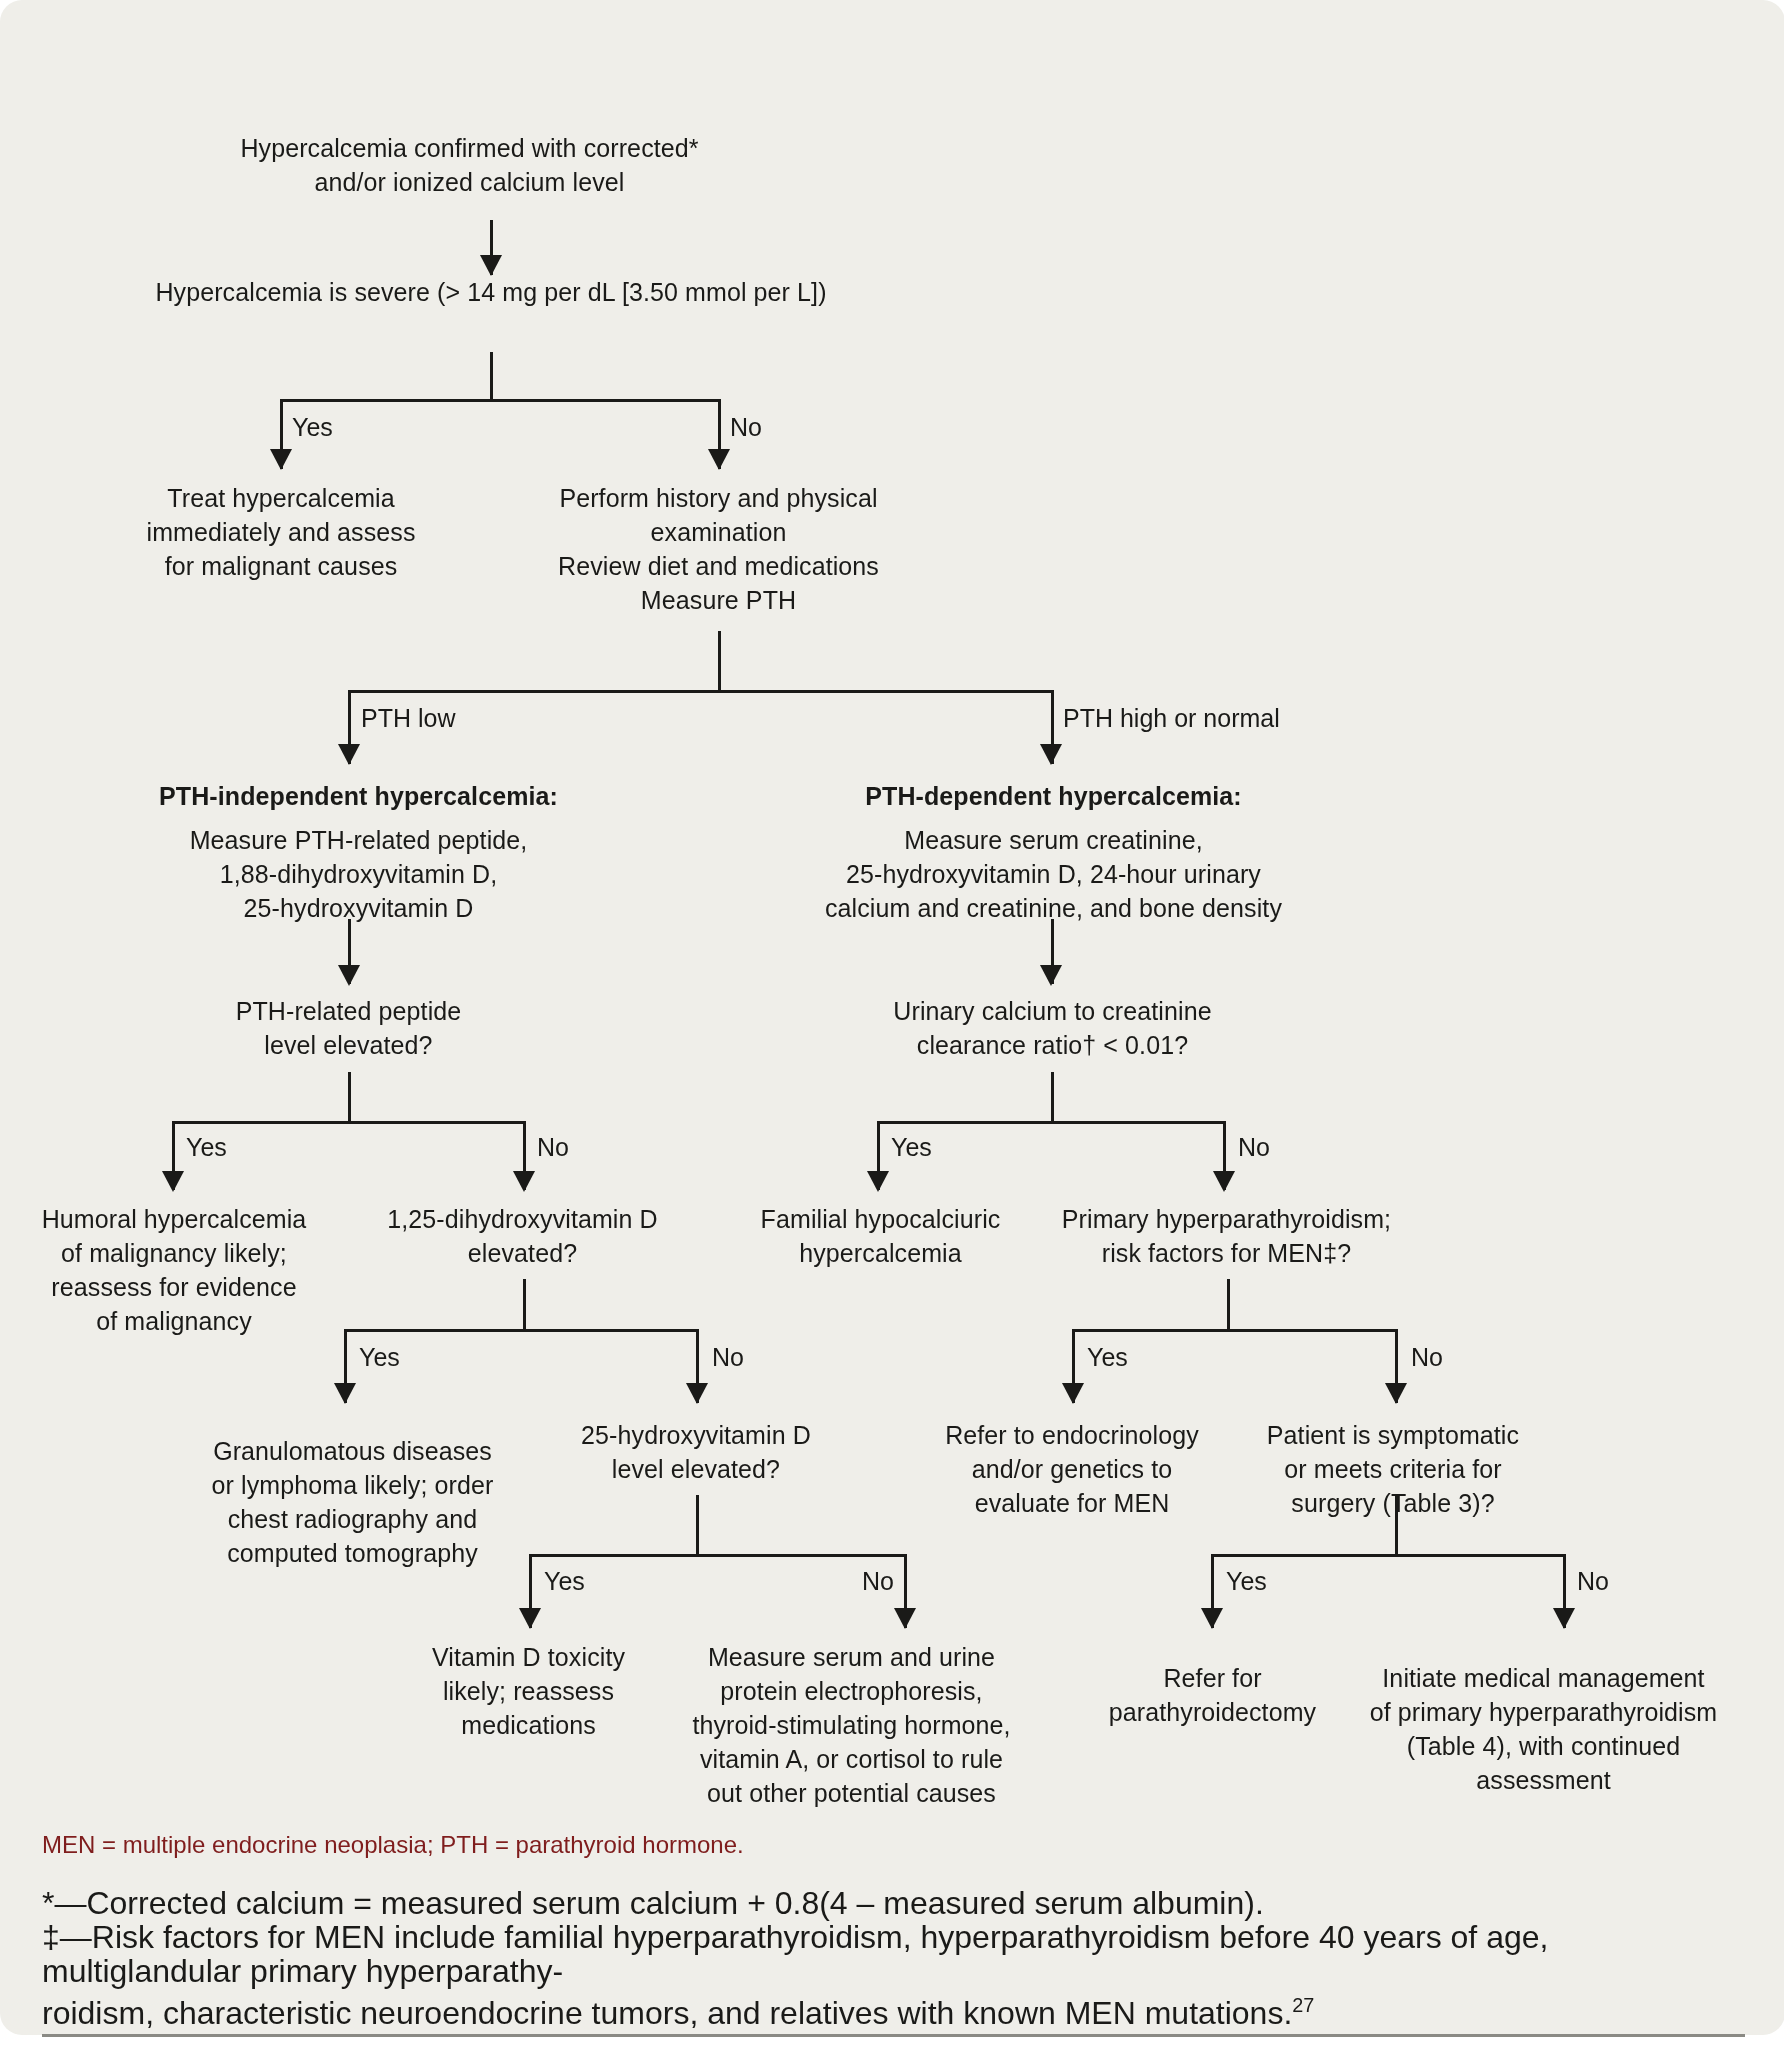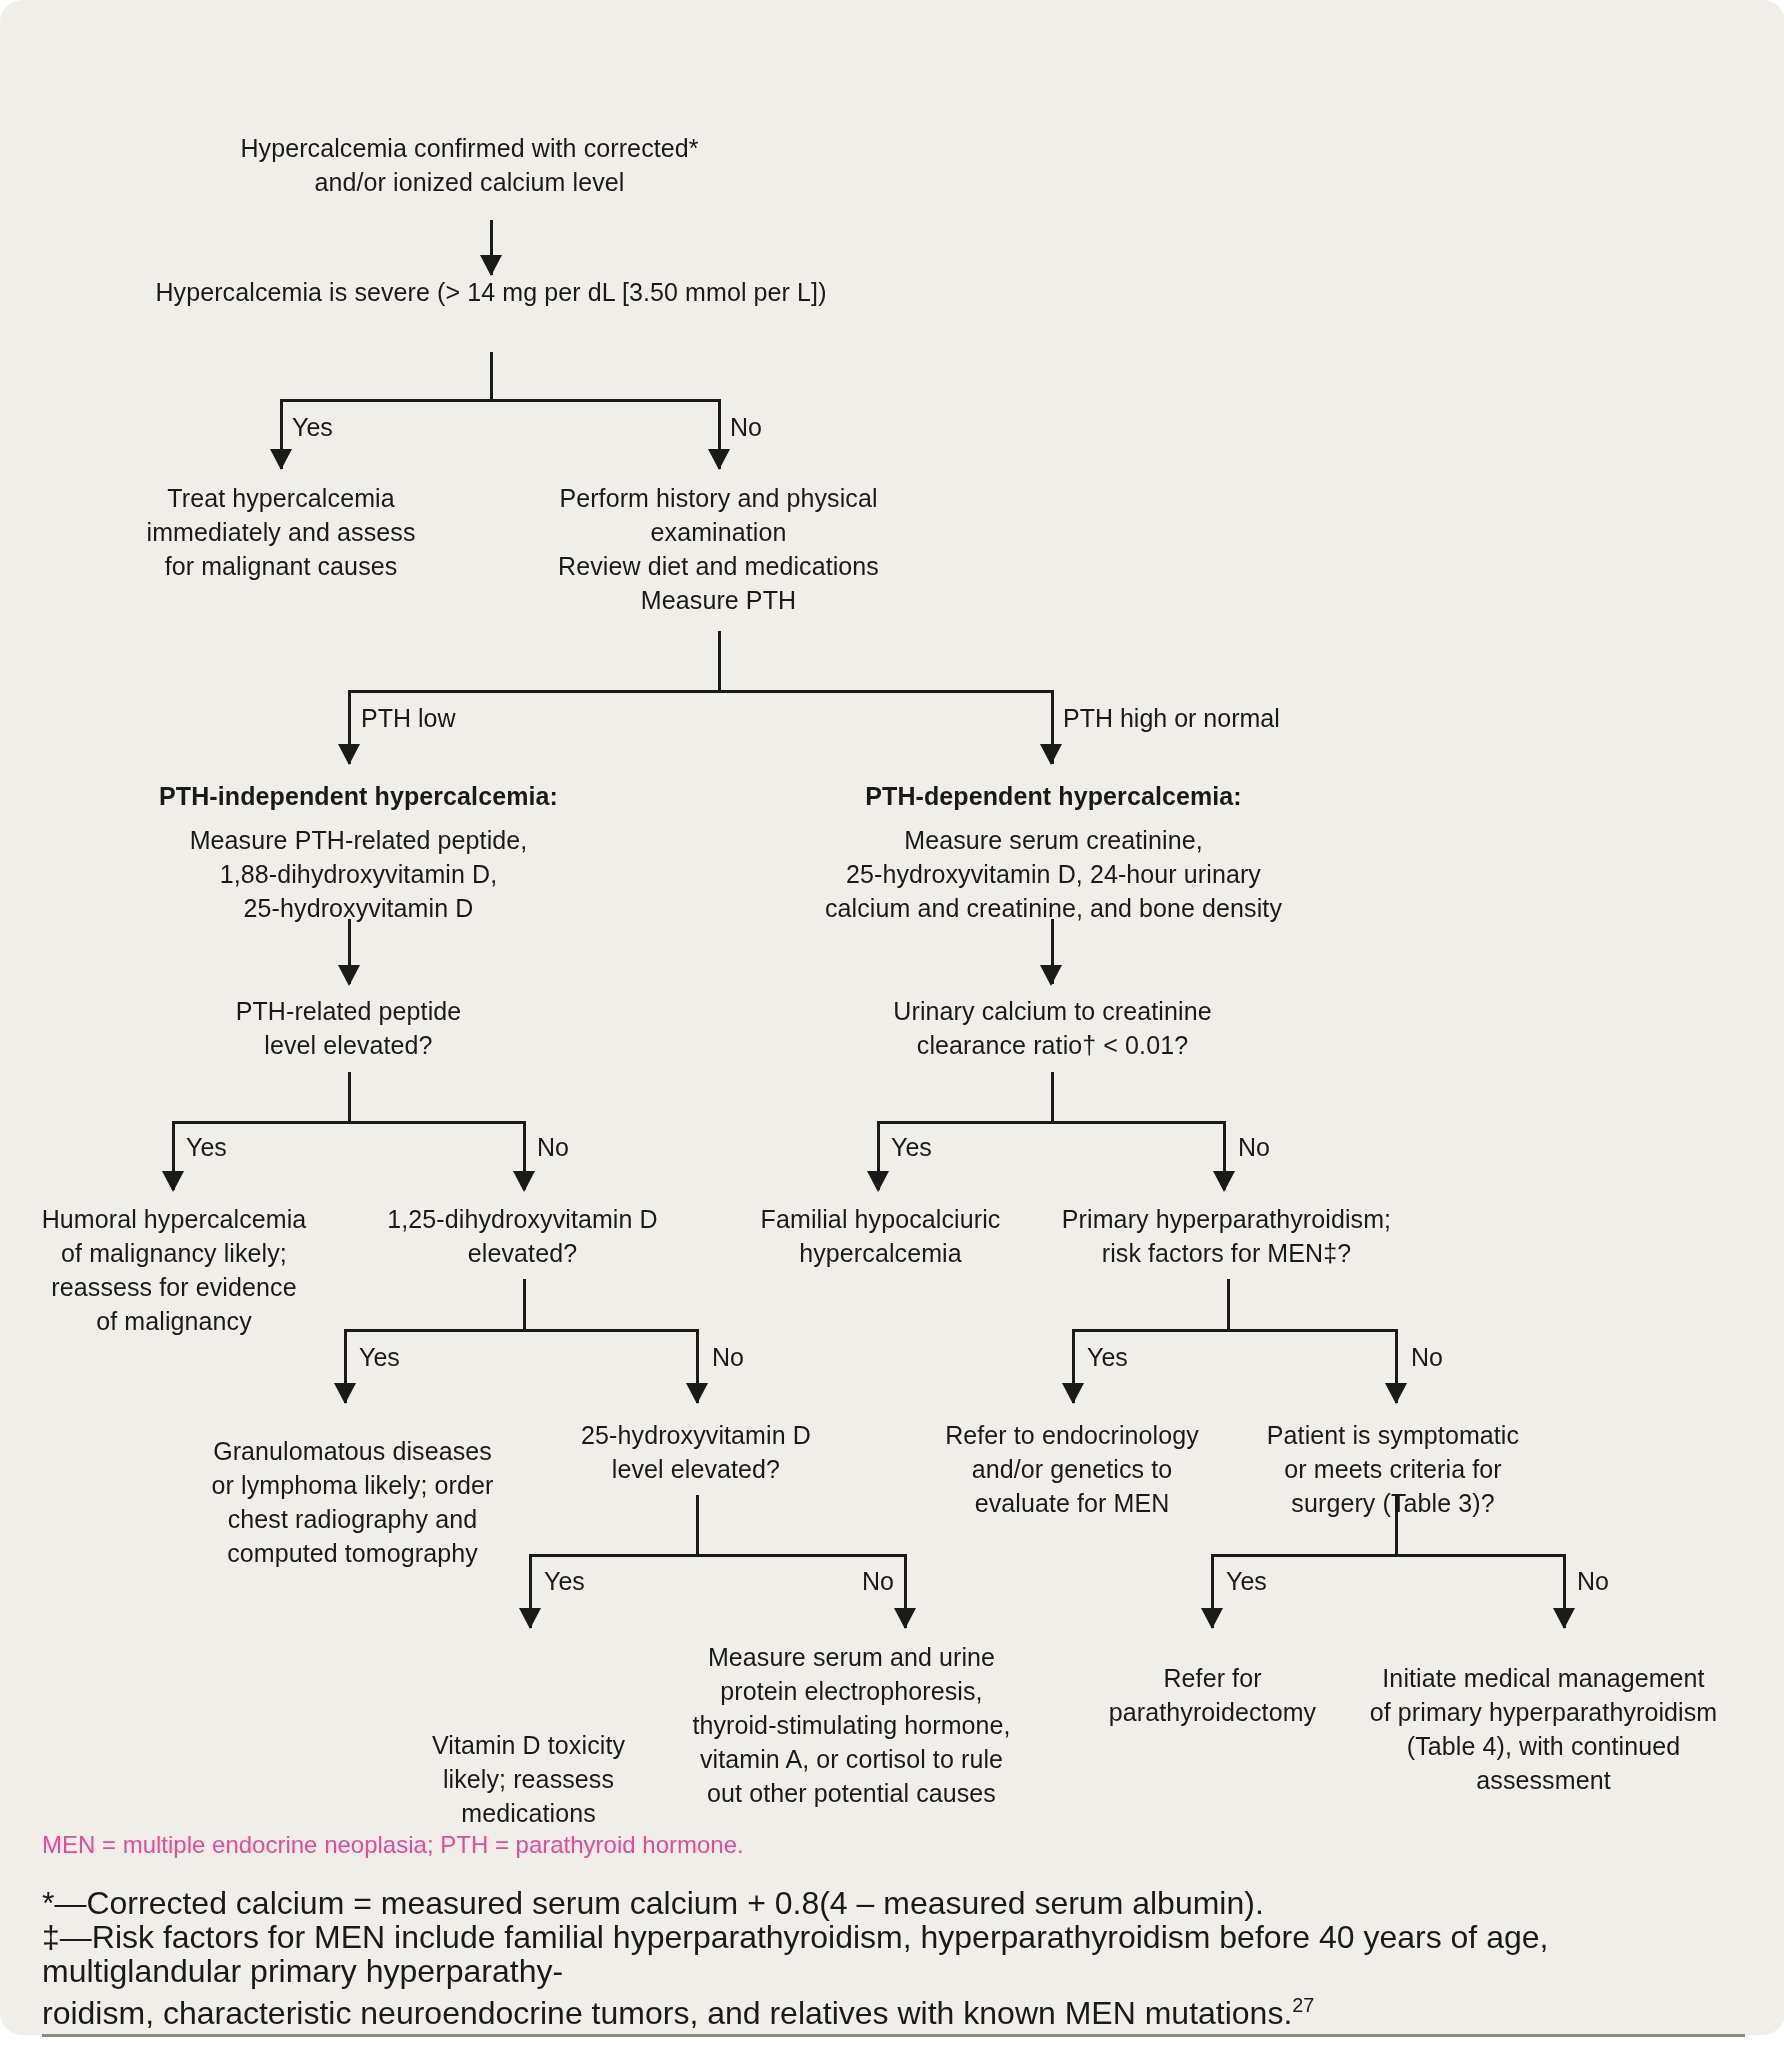--- a/index.html
+++ b/index.html
@@ -73,21 +73,21 @@
     font-size: 25px;
     line-height: 28.5px;
     color: #1a1a18;
     white-space: nowrap;
   }
   
   .legend {
     position: absolute;
     font-size: 24px;
     line-height: 34px;
-    color: #ec4899;
+    color: #7f1d1d;
   }
   .footnotes {
     position: absolute;
     font-size: 32px;
     line-height: 34px;
     color: #1a1a18;
   }
   .footnotes .fn { display: block; }
   sup { font-size: 0.62em; vertical-align: super; }
 </style>
@@ -265,21 +265,21 @@
 
   <div class="vline" style="left:1395px; top:1495px; height:60px;"></div>
   <div class="hline" style="left:1211px; top:1554px; width:355px;"></div>
   <div class="vline" style="left:1211px; top:1554px; height:74px;"></div>
   <div class="arrowhead" style="left:1201px; top:1608px;"></div>
   <div class="edge-label" style="left:1226px; top:1567px;">Yes</div>
   <div class="vline" style="left:1563px; top:1554px; height:74px;"></div>
   <div class="arrowhead" style="left:1553px; top:1608px;"></div>
   <div class="edge-label" style="left:1577px; top:1567px;">No</div>
 
-  <div class="node" style="left:394px; top:1728px; width:269px;">
+  <div class="node" style="left:394px; top:1640px; width:269px;">
     <span class="ln">Vitamin D toxicity</span>
     <span class="ln">likely; reassess</span>
     <span class="ln">medications</span>
   </div>
 
   <div class="node" style="left:671px; top:1640px; width:361px;">
     <span class="ln">Measure serum and urine</span>
     <span class="ln">protein electrophoresis,</span>
     <span class="ln">thyroid-stimulating hormone,</span>
     <span class="ln">vitamin A, or cortisol to rule</span>

